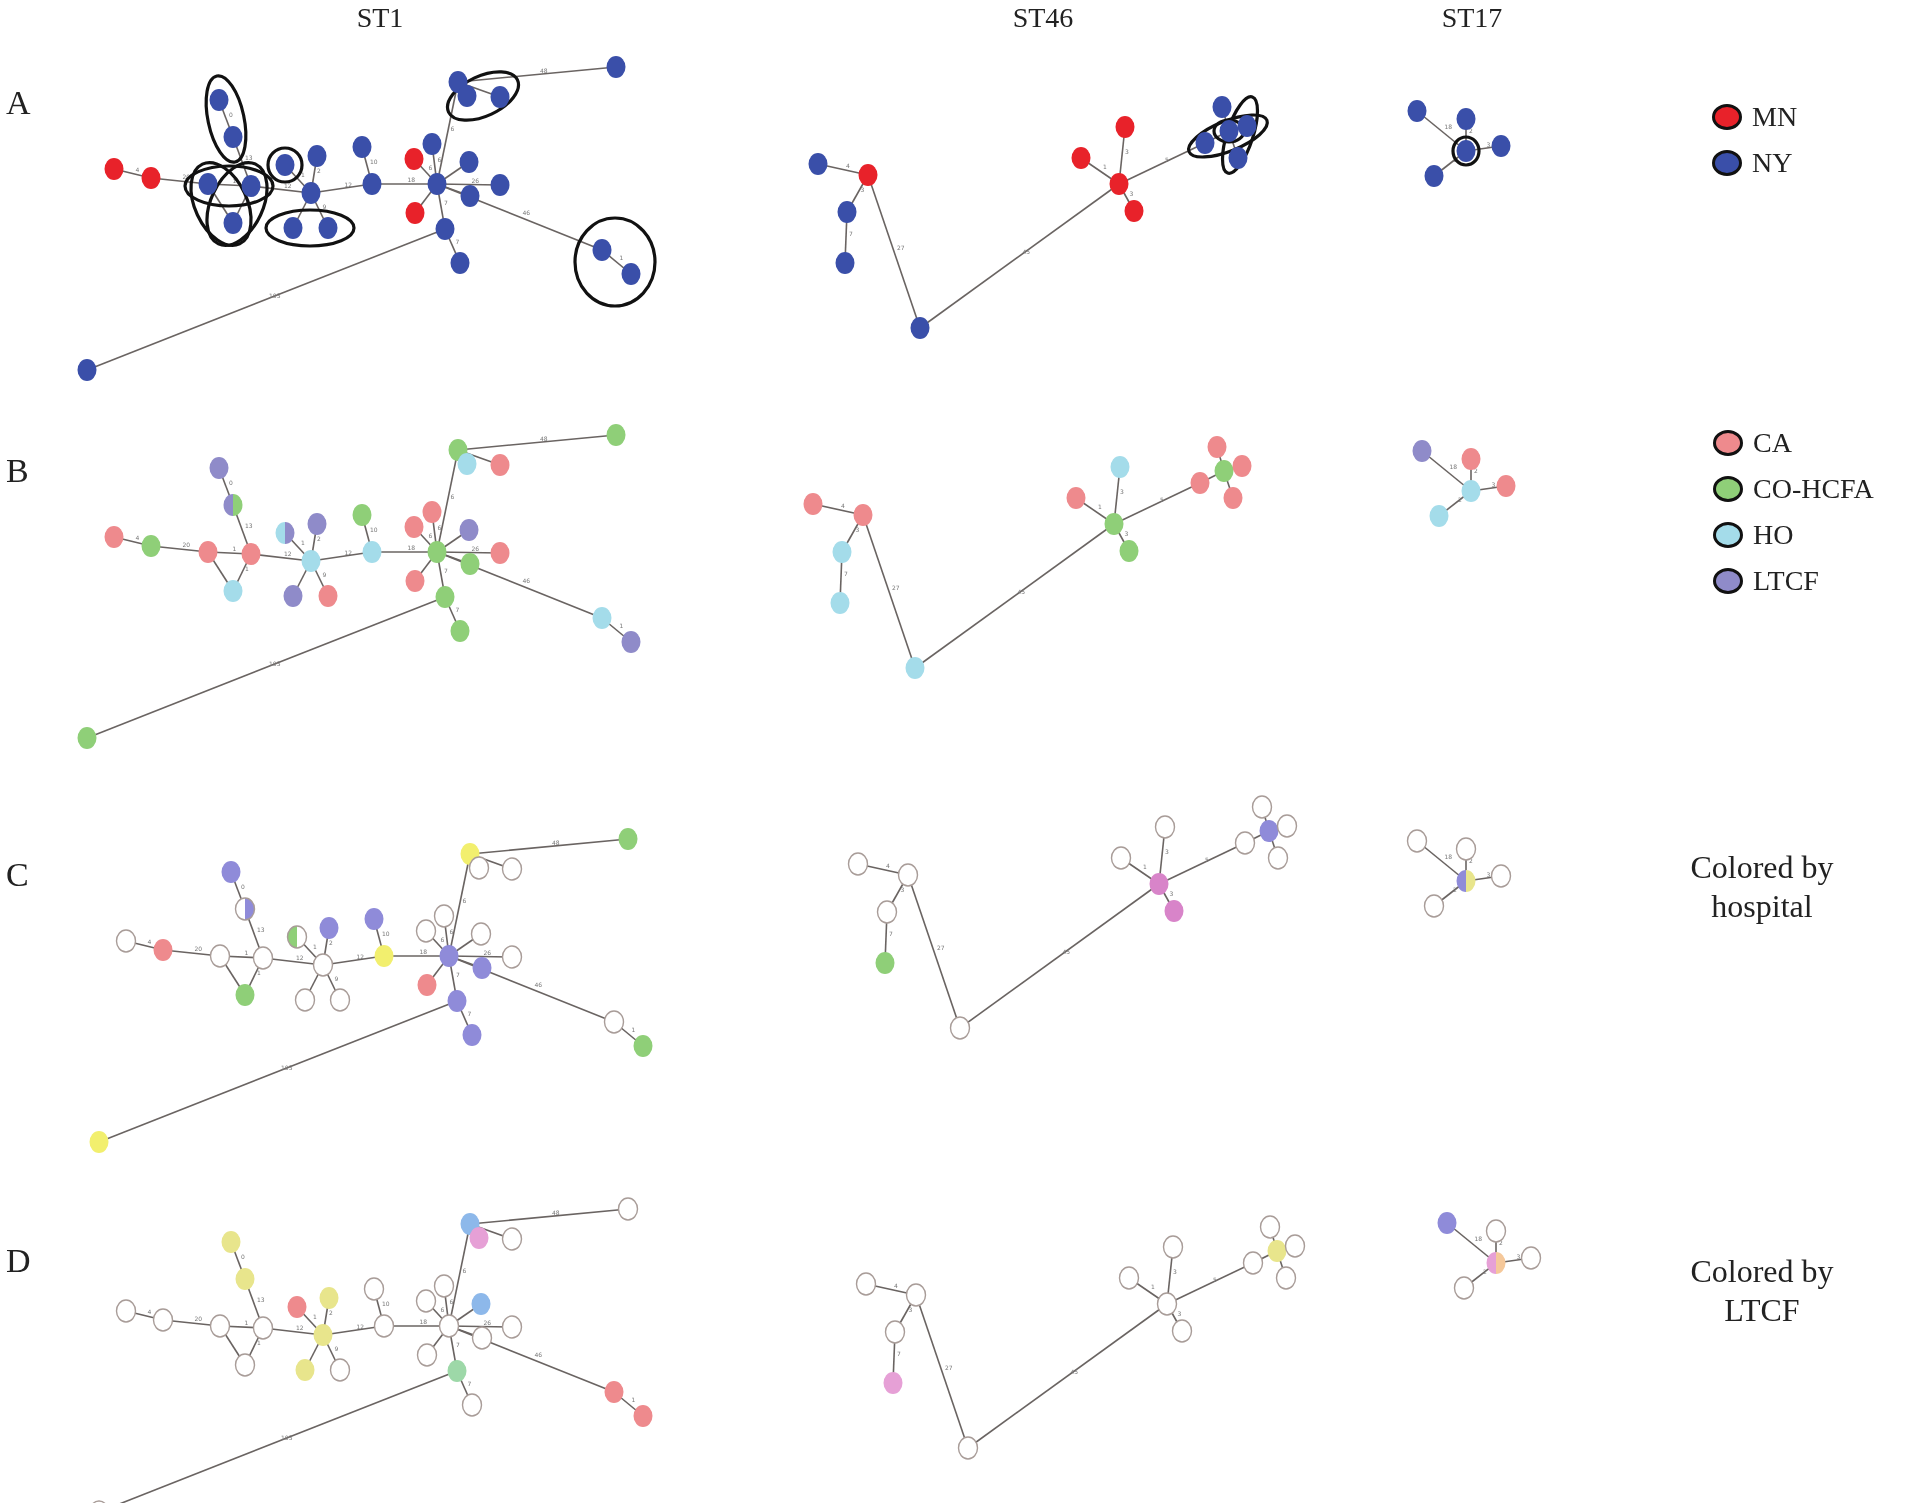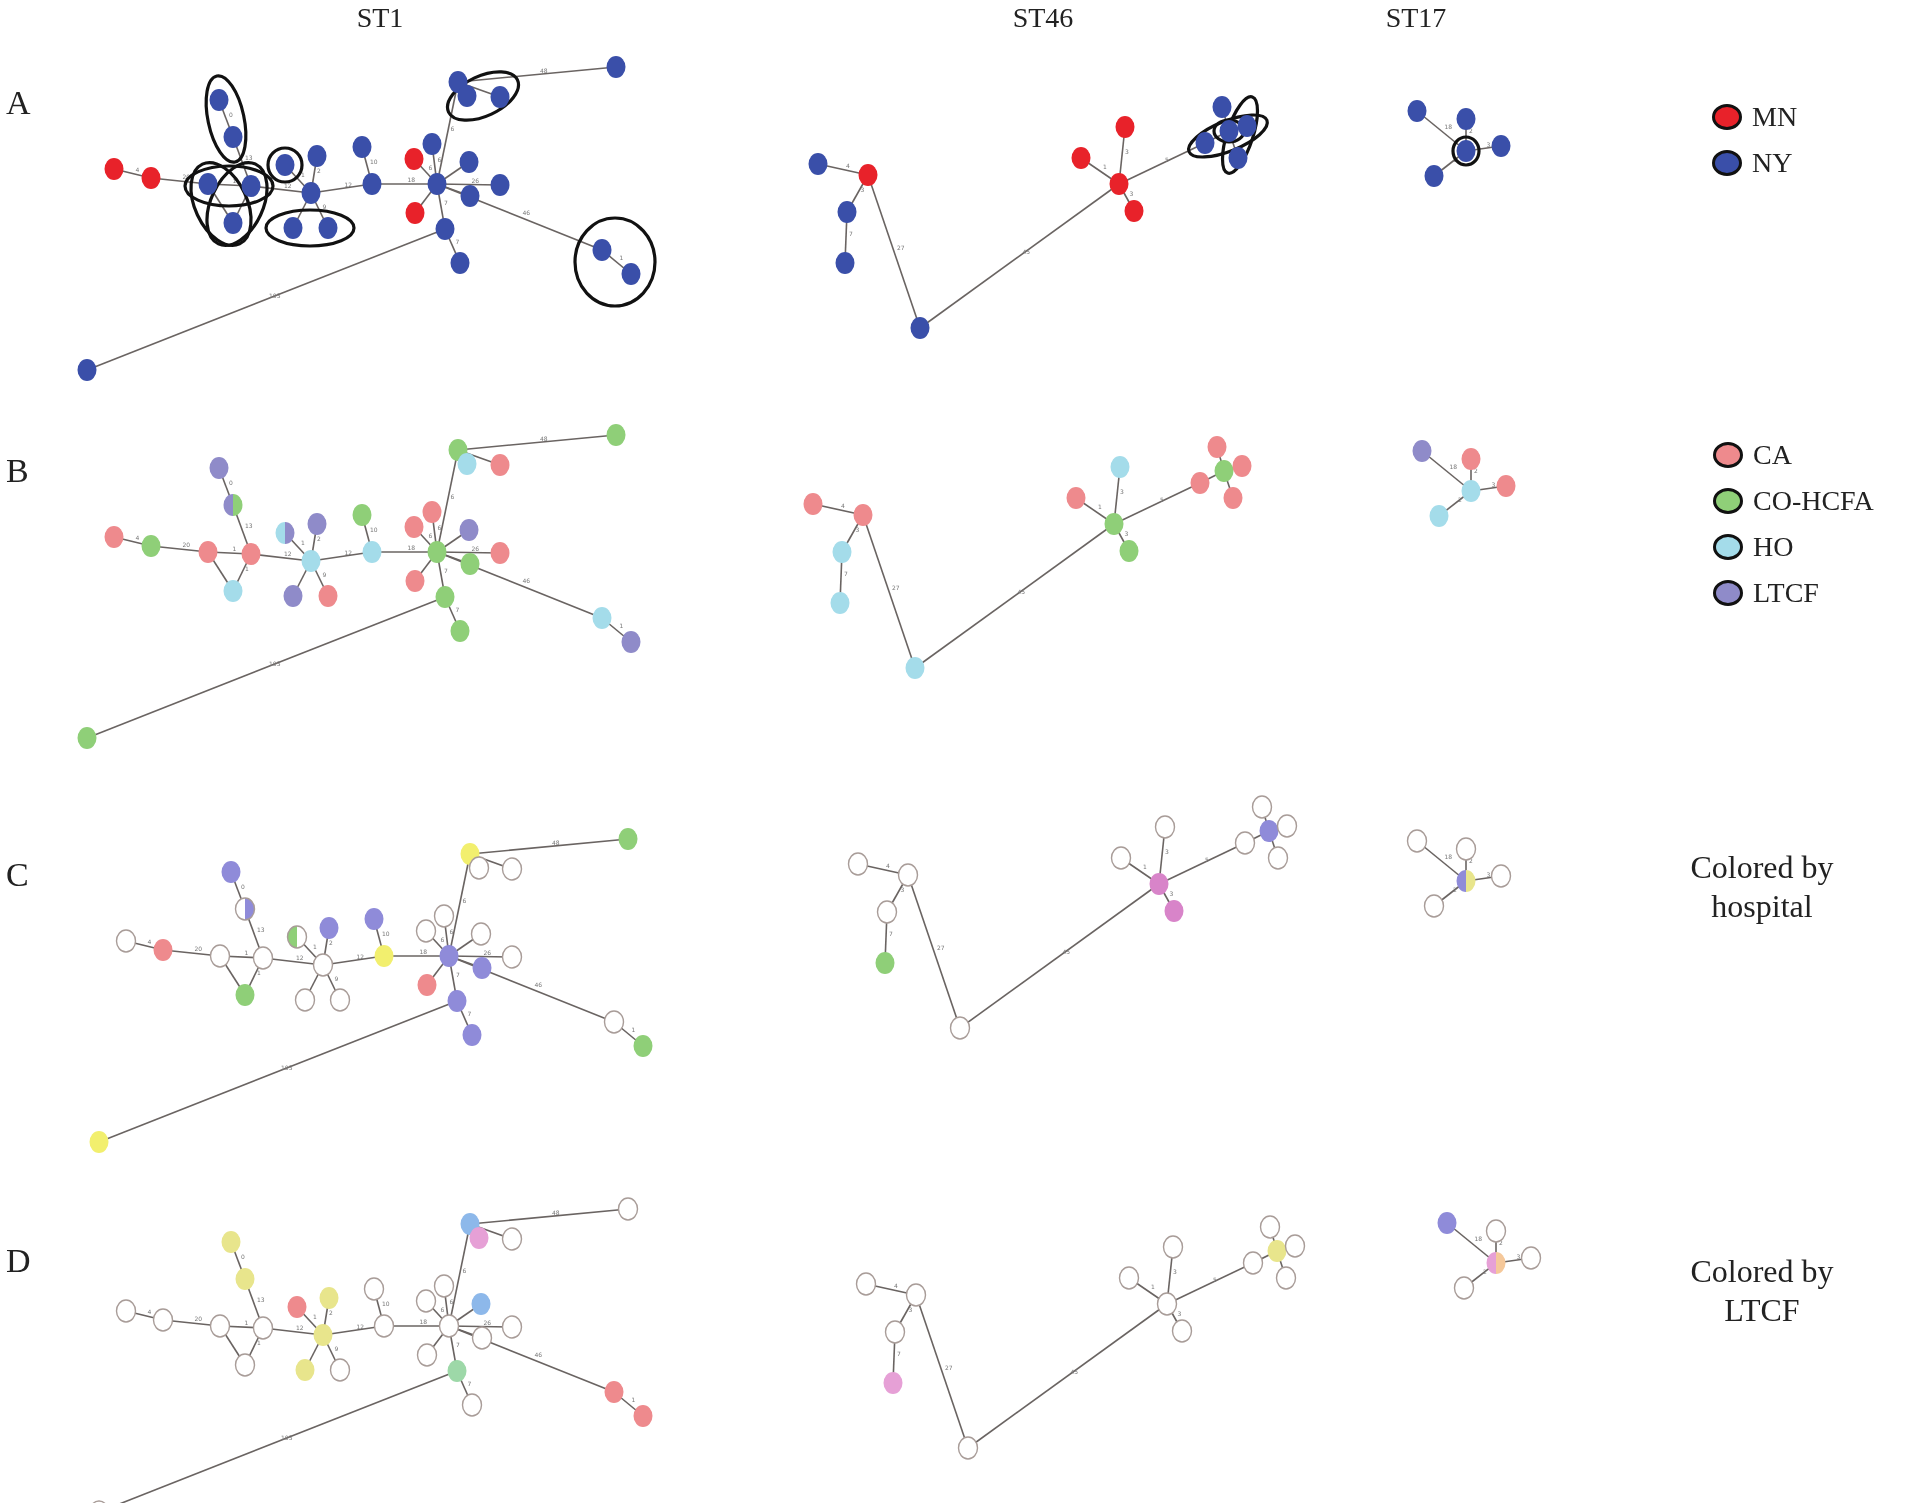--- a/index.html
+++ b/index.html
@@ -15,39 +15,39 @@
   .elabel { font-family: "DejaVu Sans", sans-serif; font-size: 6px; fill: #777; }
   .node { stroke: none; }
   .node.empty { fill: #ffffff; stroke: #a89c98; stroke-width: 1.4; }
   .cluster { fill: none; stroke: #111; stroke-width: 3.2; }
 </style>
 </head>
 <body>
 
 <div class="col-title" style="left:380px;text-align:center;">ST1</div>
 <div class="col-title" style="left:1043px;text-align:center;">ST46</div>
-<div class="col-title" style="left:1416px;">ST17</div>
+<div class="col-title" style="left:1472px;">ST17</div>
 
 <div class="row-label" style="top:84px;">A</div>
 <div class="row-label" style="top:452px;">B</div>
 <div class="row-label" style="top:856px;">C</div>
 <div class="row-label" style="top:1242px;">D</div>
 
 <div class="legend" style="left:1712px; top:94px;">
   <div class="legend-item">
     <span class="legend-swatch" style="background:#e8222a;"></span>
     <span>MN</span>
   </div>
   <div class="legend-item">
     <span class="legend-swatch" style="background:#3a4fa9;"></span>
     <span>NY</span>
   </div>
 </div>
 
-<div class="legend" style="left:1713px; top:432px;text-align:right;">
+<div class="legend" style="left:1713px; top:420px;text-align:right;">
   <div class="legend-item">
     <span class="legend-swatch" style="background:#ee8a8d;"></span>
     <span>CA</span>
   </div>
   <div class="legend-item">
     <span class="legend-swatch" style="background:#8fcf78;"></span>
     <span>CO-HCFA</span>
   </div>
   <div class="legend-item">
     <span class="legend-swatch" style="background:#a4dcea;"></span>

